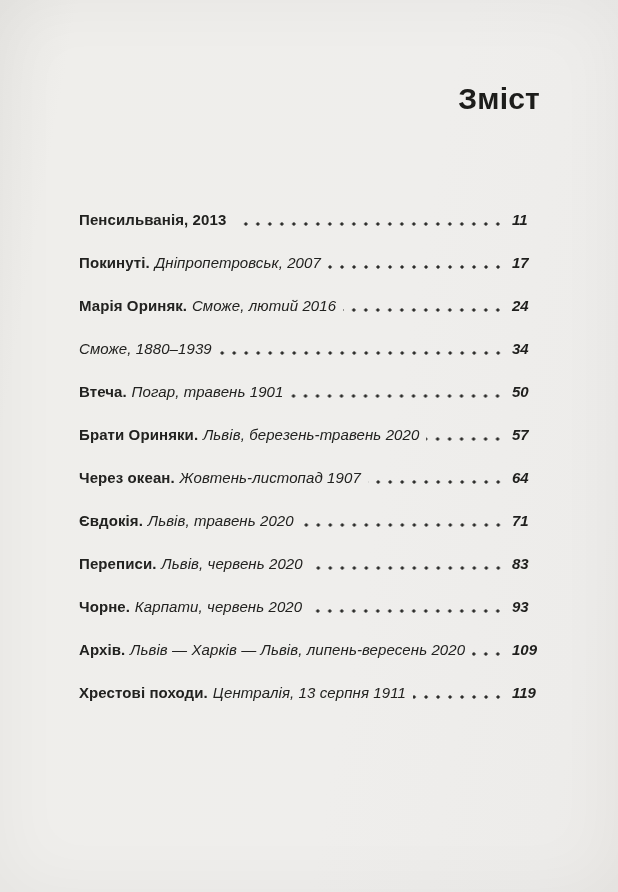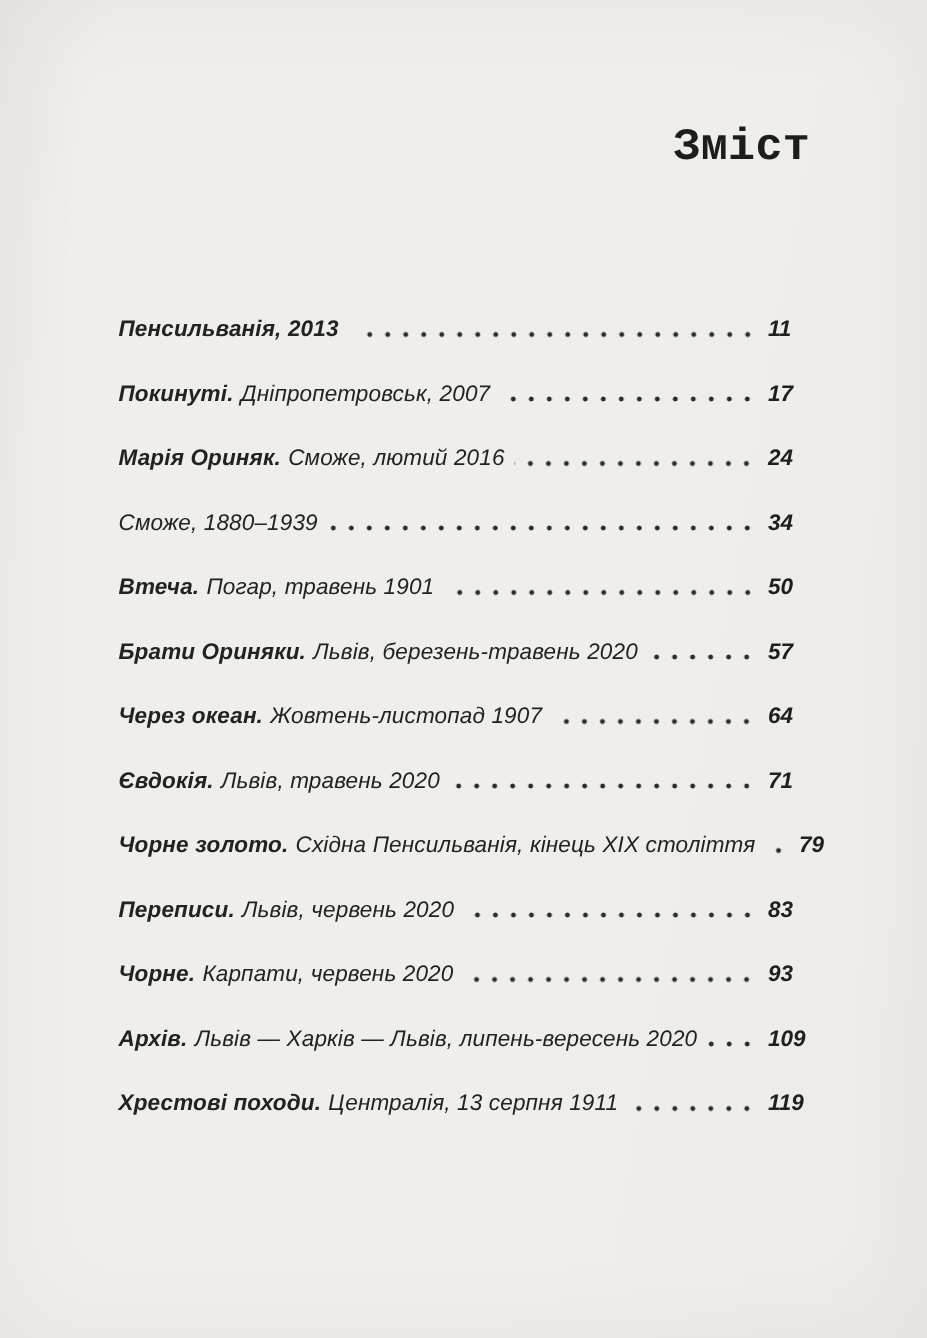--- a/index.html
+++ b/index.html
@@ -21,38 +21,36 @@
     overflow: hidden;
   }
   .page-title {
     margin: 0;
     font-size: 30px;
     line-height: 30px;
     font-weight: 700;
     text-align: right;
     letter-spacing: 0.2px;
     color: #1d1d1b;
-    font-family: Liberation Mono, monospace;
   }
   .toc-list {
     margin-top: 97px;
   }
   .toc-row {
     display: flex;
     align-items: baseline;
     font-size: 15px;
     line-height: 17px;
     margin-bottom: 26px;
     white-space: nowrap;
   }
   .bold {
     font-weight: 700;
     margin-right: 0.32em;
     letter-spacing: 0.1px;
-    font-style: italic;
   }
   .italic {
     font-style: italic;
     letter-spacing: 0.1px;
   }
   .italic:empty { display: none; }
   .leader {
     flex: 1 1 auto;
     height: 4px;
     min-width: 14px;
@@ -126,26 +124,20 @@
     <span class="page-num">64</span>
   </div>
 
   <div class="toc-row">
     <span class="bold">Євдокія.</span>
     <span class="italic">Львів, травень 2020</span>
     <span class="leader"></span>
     <span class="page-num">71</span>
   </div>
 
-  <div class="toc-row">
-    <span class="bold">Чорне золото.</span>
-    <span class="italic">Східна Пенсильванія, кінець XIX століття</span>
-    <span class="leader"></span>
-    <span class="page-num">79</span>
-  </div>
 
   <div class="toc-row">
     <span class="bold">Переписи.</span>
     <span class="italic">Львів, червень 2020</span>
     <span class="leader"></span>
     <span class="page-num">83</span>
   </div>
 
   <div class="toc-row">
     <span class="bold">Чорне.</span>

